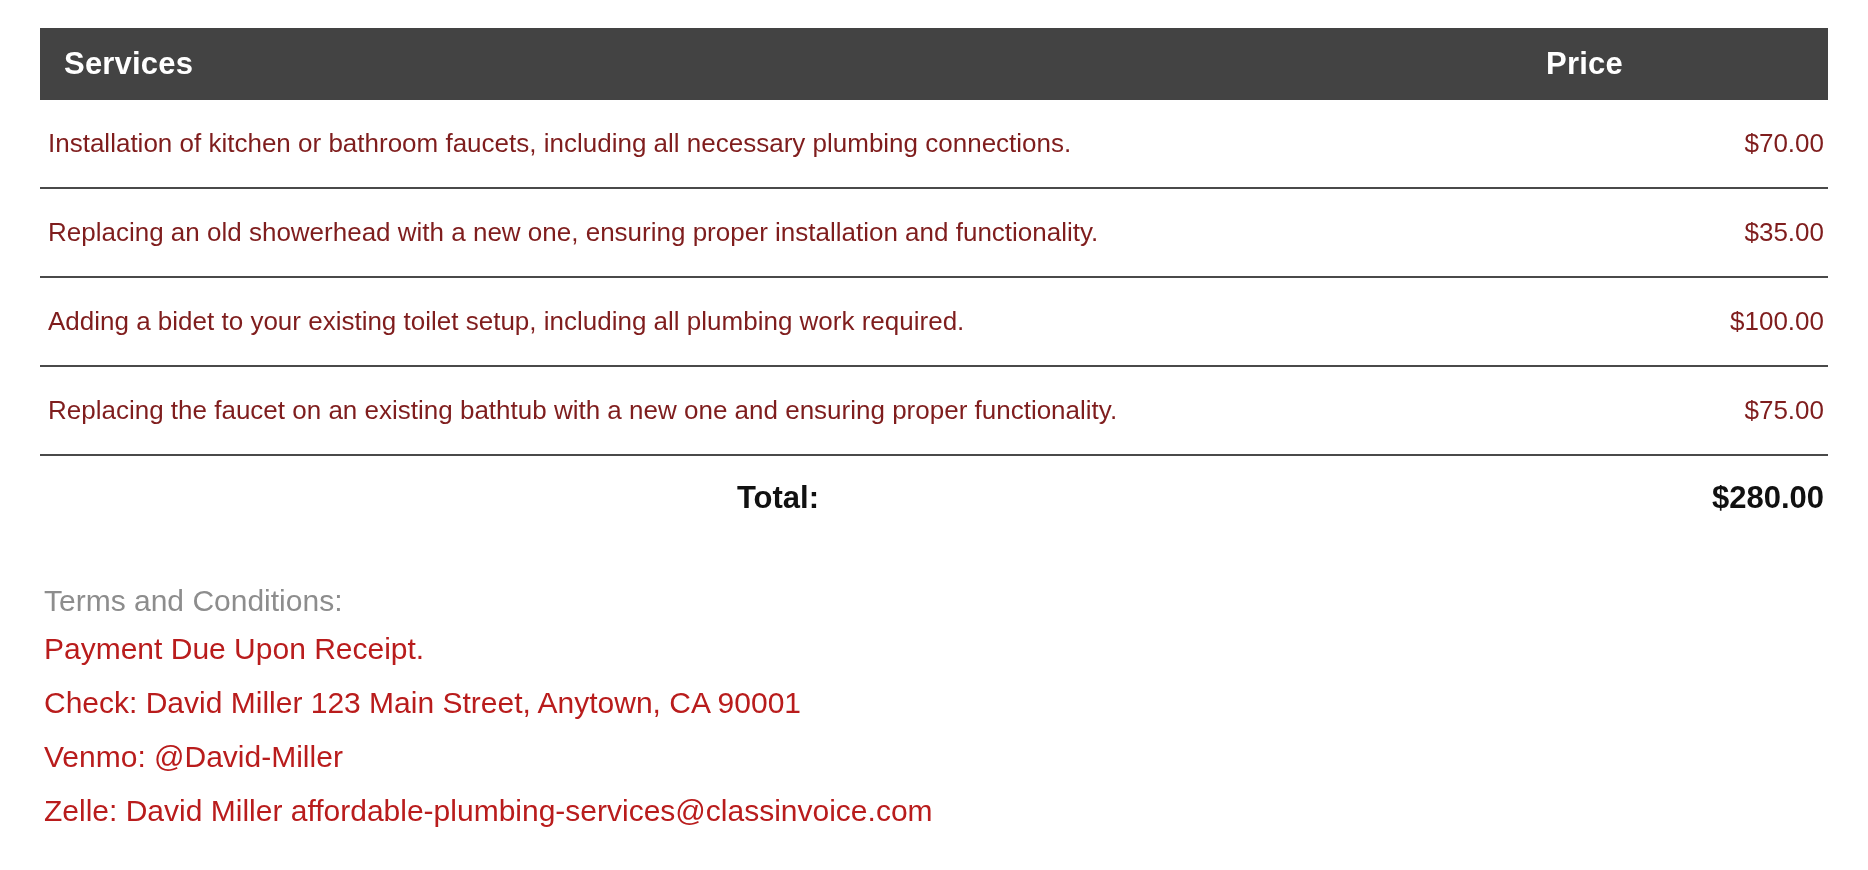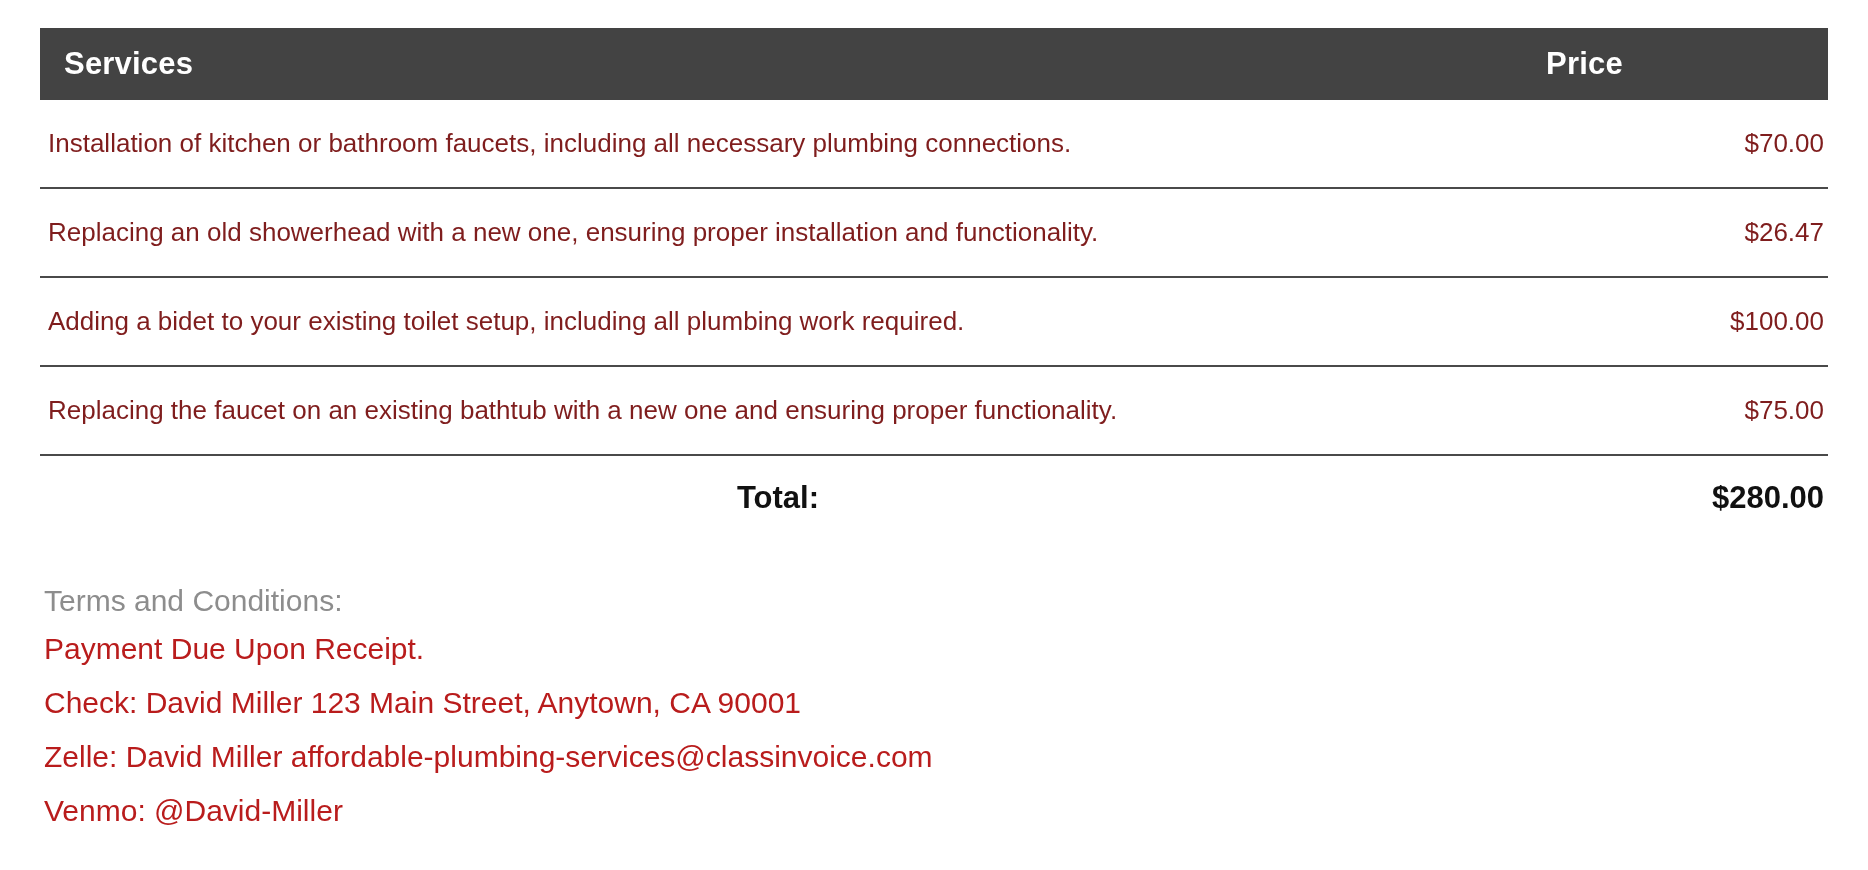--- a/index.html
+++ b/index.html
@@ -113,38 +113,38 @@
         <th class="col-price">Price</th>
       </tr>
     </thead>
     <tbody>
       <tr class="item-row">
         <td class="col-service">Installation of kitchen or bathroom faucets, including all necessary plumbing connections.</td>
         <td class="col-price">$70.00</td>
       </tr>
       <tr class="item-row">
         <td class="col-service">Replacing an old showerhead with a new one, ensuring proper installation and functionality.</td>
-        <td class="col-price">$26.47</td>
+        <td class="col-price">$35.00</td>
       </tr>
       <tr class="item-row">
         <td class="col-service">Adding a bidet to your existing toilet setup, including all plumbing work required.</td>
         <td class="col-price">$100.00</td>
       </tr>
       <tr class="item-row">
         <td class="col-service">Replacing the faucet on an existing bathtub with a new one and ensuring proper functionality.</td>
         <td class="col-price">$75.00</td>
       </tr>
       <tr class="total-row">
         <td class="col-service">Total:</td>
         <td class="col-price">$280.00</td>
       </tr>
     </tbody>
   </table>
 
   <div class="terms">
     <div class="terms-title">Terms and Conditions:</div>
     <div class="terms-line">Payment Due Upon Receipt.</div>
     <div class="terms-line">Check: David Miller 123 Main Street, Anytown, CA 90001</div>
+    <div class="terms-line">Venmo: @David-Miller</div>
     <div class="terms-line">Zelle: David Miller affordable-plumbing-services@classinvoice.com</div>
-    <div class="terms-line">Venmo: @David-Miller</div>
   </div>
 
 </div>
 
 </body></html>

